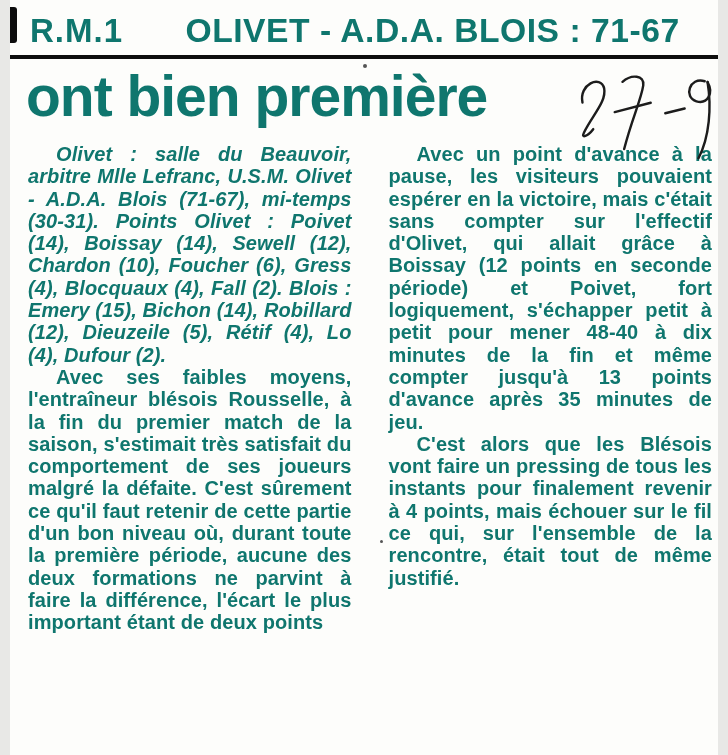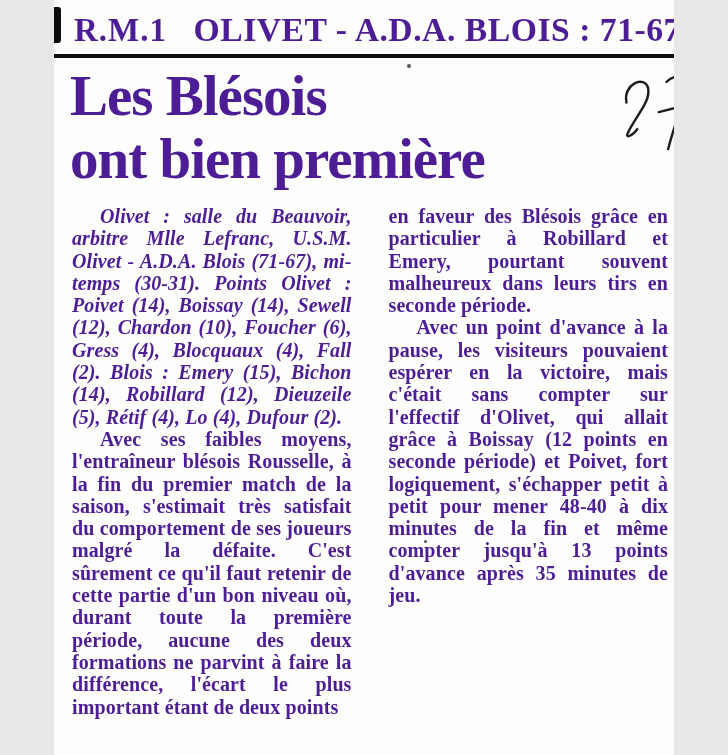--- a/index.html
+++ b/index.html
@@ -1,22 +1,22 @@
 <!DOCTYPE html>
 <html><head>
 <meta charset="utf-8">
 <style>
   html,body{margin:0;padding:0;background:#e8e8e6;}
   .page{
     position:relative;
-    width:620px;height:755px;
+    width:708px;height:755px;
     margin:0 auto;
     background:#fdfdfb;
-    color:#4c1d95;
-    font-family:Liberation Serif, serif;
+    color:#0f766e;
+    font-family:Liberation Sans, sans-serif;
     overflow:hidden;
   }
   
   .scan-mark{position:absolute;left:0;top:7px;width:7px;height:36px;background:#0d0d0d;border-radius:0 3px 3px 0;}
   .speck{position:absolute;width:4px;height:4px;background:#555;border-radius:50%;}
   .speck.s1{left:353px;top:64px;}
   .speck.s2{left:718px;top:292px;width:3px;height:3px;}
   .speck.s3{left:370px;top:540px;width:3px;height:3px;}
 
   .masthead{
@@ -73,21 +73,20 @@
   <div class="speck s3"></div>
 
   <header class="masthead">
     <span class="edition">R.M.1</span>
     <span class="match-title">OLIVET - A.D.A. BLOIS : 71-67</span>
   </header>
 
   <div class="rule"></div>
 
   <h1 class="headline">
-    <span>Les Blésois</span>
     <span>ont bien première</span>
   </h1>
 
   <svg class="annotation" viewBox="0 0 170 120" aria-label="27-9">
 
     <path d="M24,36 C21,16 45,7 48,22 C50,36 34,50 24,68 C20,75 28,72 34,65"></path>
 
     <path d="M68,16 C78,8 92,10 90,21 C87,36 76,56 66,88"></path>
     <path d="M58,48 L97,40"></path>
 
@@ -96,18 +95,18 @@
     <path d="M156,20 C140,14 132,36 146,41 C158,45 165,33 159,21"></path>
     <path d="M159,21 C162,48 158,80 145,102"></path>
   </svg>
 
   <div class="columns">
     <div class="col">
       <p class="lede">Olivet : salle du Beauvoir, arbitre Mlle Lefranc, U.S.M. Olivet - A.D.A. Blois (71-67), mi-temps (30-31). Points Olivet : Poivet (14), Boissay (14), Sewell (12), Chardon (10), Foucher (6), Gress (4), Blocquaux (4), Fall (2). Blois : Emery (15), Bichon (14), Robillard (12), Dieuzeile (5), Rétif (4), Lo (4), Dufour (2).</p>
       <p class="indent">Avec ses faibles moyens, l'entraîneur blésois Rousselle, à la fin du premier match de la saison, s'estimait très satisfait du comportement de ses joueurs malgré la défaite. C'est sûrement ce qu'il faut retenir de cette partie d'un bon niveau où, durant toute la première période, aucune des deux formations ne parvint à faire la différence, l'écart le plus important étant de deux points</p>
     </div>
     <div class="col">
-      <p>en faveur des Blésois grâce en particulier à Robillard et Emery, pourtant souvent malheureux dans leurs tirs en seconde période.</p>
       <p class="indent">Avec un point d'avance à la pause, les visiteurs pouvaient espérer en la victoire, mais c'était sans compter sur l'effectif d'Olivet, qui allait grâce à Boissay (12 points en seconde période) et Poivet, fort logiquement, s'échapper petit à petit pour mener 48-40 à dix minutes de la fin et même compter jusqu'à 13 points d'avance après 35 minutes de jeu.</p>
+      <p class="indent">C'est alors que les Blésois vont faire un pressing de tous les instants pour finalement revenir à 4 points, mais échouer sur le fil ce qui, sur l'ensemble de la rencontre, était tout de même justifié.</p>
     </div>
   </div>
 
 </div>
 
 </body></html>

